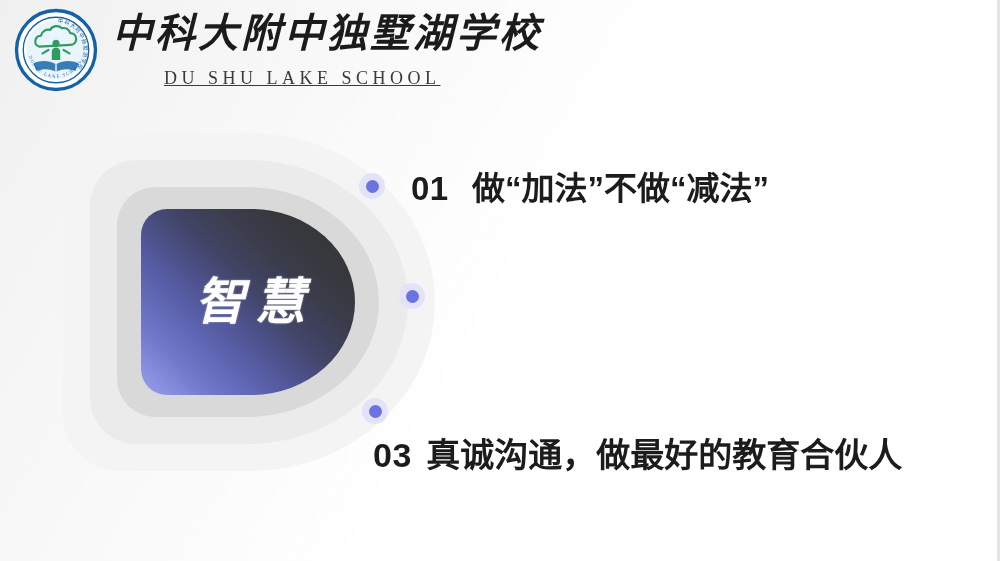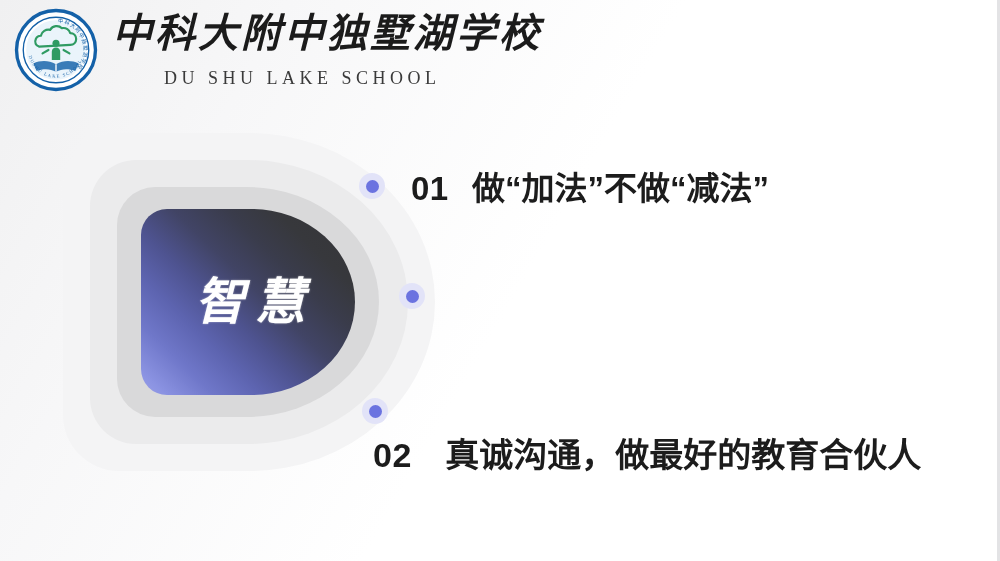--- a/index.html
+++ b/index.html
@@ -58,20 +58,21 @@
   .brand-en {
     font-family: "Liberation Serif", "DejaVu Serif", serif;
     font-size: 18px;
     font-weight: 400;
     letter-spacing: 4.5px;
     color: #3a3a3a;
     line-height: 1.2;
     margin-top: 13px;
     padding-left: 52px;
     white-space: nowrap;
+    text-decoration: underline;
   }
 
   
   .shield {
     position: absolute;
     left: 63px;
     top: 133px;
     width: 372px;
     height: 338px;
   }
@@ -215,21 +216,21 @@
   .point-2 .point-text { font-size: 33px; margin-left: 22px; }
   .point-2 .point-body { margin-left: 8px; }
 
   .point-3 { left: 362px; top: 398px; }
   .point-3 .point-text {
     font-size: 34px;
     position: absolute;
     left: 11px;
     top: 30px;
   }
-  .point-3 .point-body { margin-left: 24px; }
+  .point-3 .point-body { margin-left: 5px; }
 </style>
 </head>
 <body>
 
 <div class="slide">
 
   <div class="brand">
 
     <svg class="brand-emblem" viewBox="0 0 100 100" aria-hidden="true">
       <circle cx="50" cy="50" r="47" fill="#ffffff" stroke="#1461a8" stroke-width="4"></circle>
@@ -283,20 +284,20 @@
       </span>
     </div>
 
     <div class="point point-2">
       <span class="dot"></span>
     </div>
 
     <div class="point point-3">
       <span class="dot"></span>
       <span class="point-text">
-        <span class="point-num">02</span>
+        <span class="point-num">03</span>
         <span class="point-body">真诚沟通，做最好的教育合伙人</span>
       </span>
     </div>
 
   </div>
 
 </div>
 
 </body></html>

